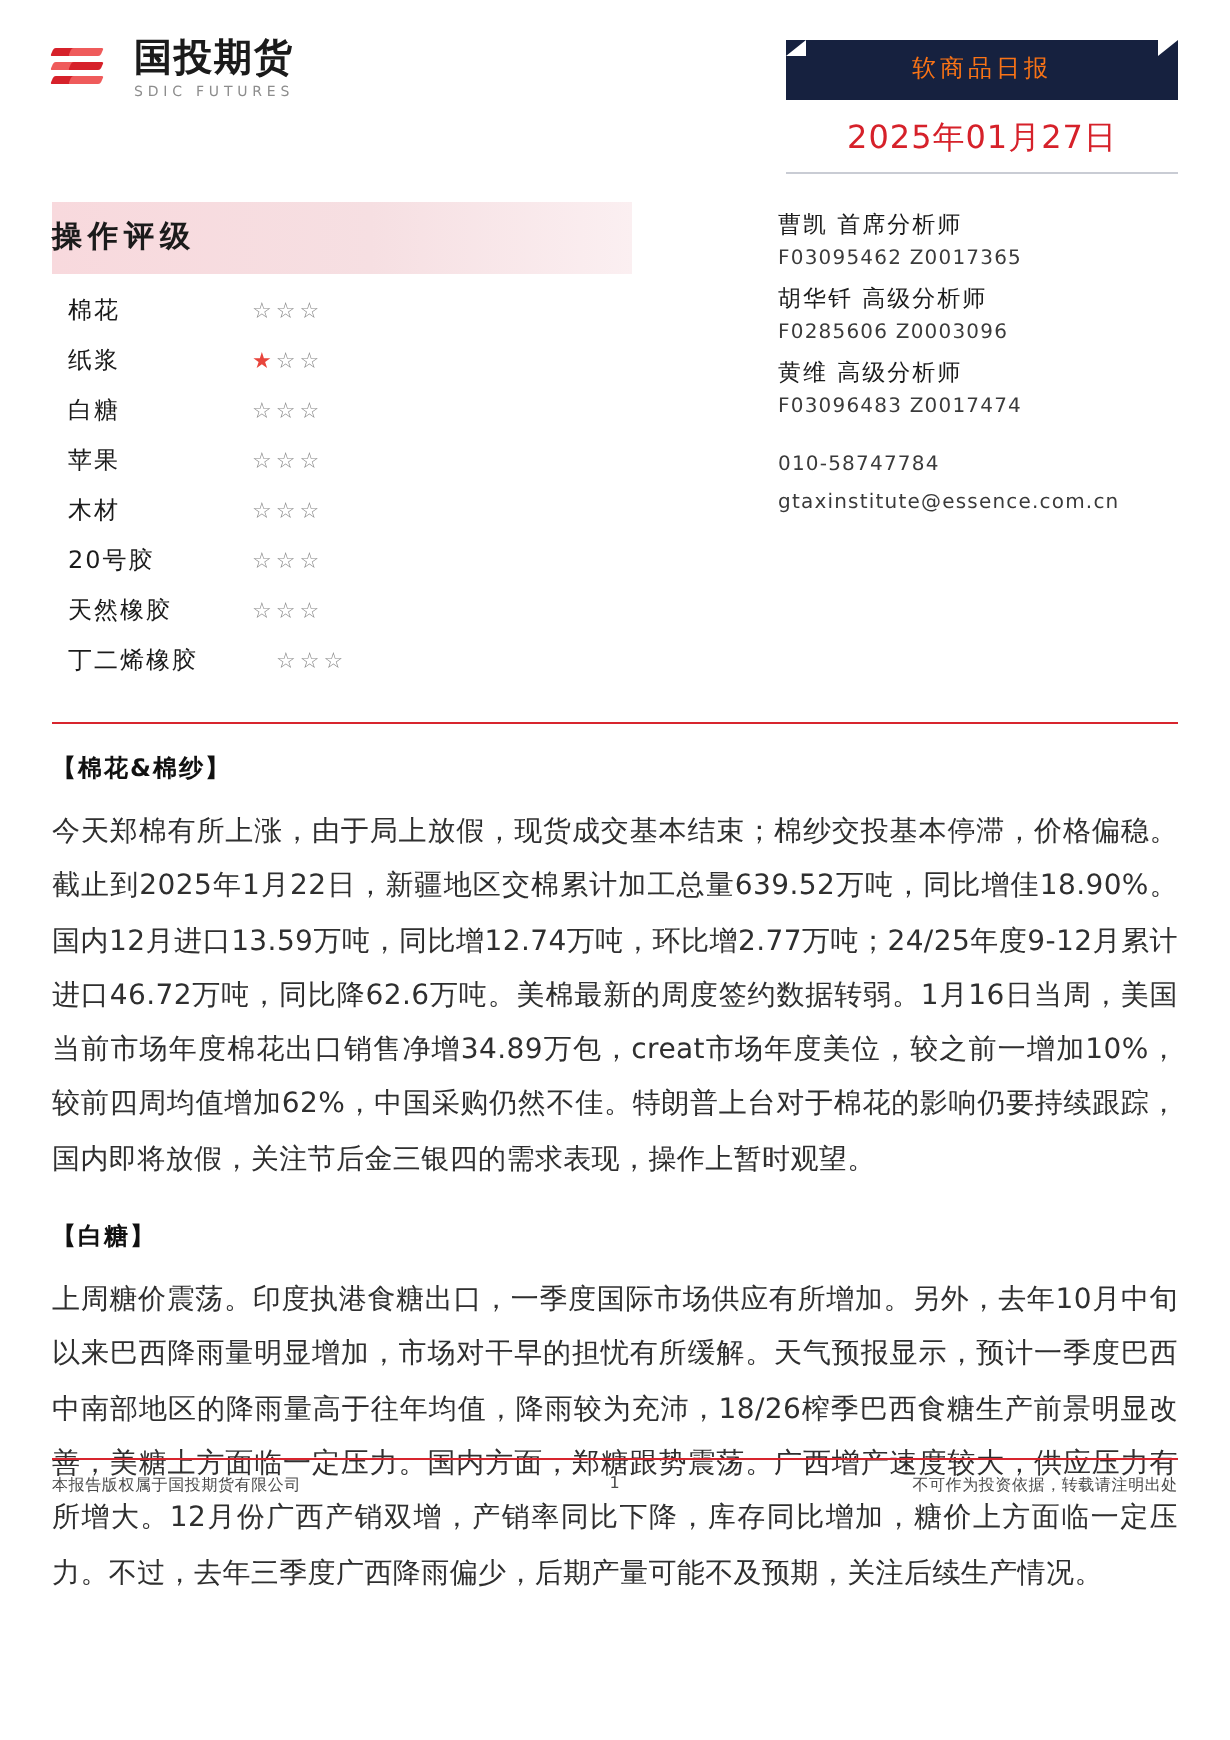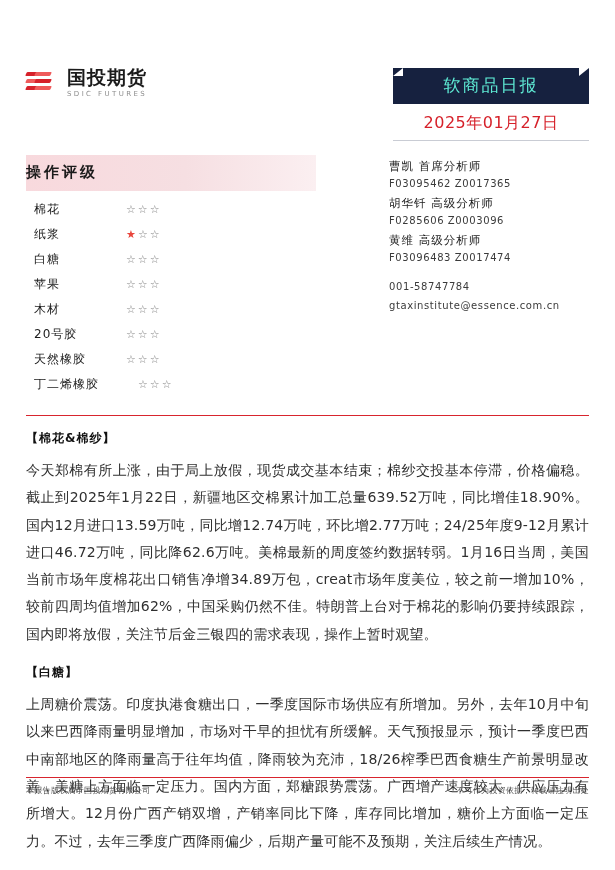--- a/index.html
+++ b/index.html
@@ -14,21 +14,20 @@
     color: #2b2b2b;
     position: relative;
     overflow: hidden;
   }
   .page {
     position: relative;
     width: 615px;
     height: 764px;
     box-sizing: border-box;
     padding: 0 26px;
-    margin-top: 48px;
   }
 
   
   .header {
     display: flex;
     align-items: flex-start;
     justify-content: space-between;
     padding-top: 20px;
   }
   .brand {
@@ -71,22 +70,22 @@
     color: #8d8d8d;
     margin-top: 4px;
   }
 
   .report-tag {
     width: 196px;
     text-align: center;
   }
   .report-title-bar {
     background: #16213f;
-    color: #5eead4;
-    font-size: 17px;
+    color: #f97316;
+    font-size: 12px;
     letter-spacing: 2px;
     padding: 6px 0 7px;
     position: relative;
   }
   .report-title-bar::before,
   .report-title-bar::after {
     content: "";
     position: absolute;
     top: 0;
     width: 0; height: 0;
@@ -328,21 +327,21 @@
       <div class="analyst">
         <div class="analyst-name">胡华钎 高级分析师</div>
         <div class="analyst-code">F0285606  Z0003096</div>
       </div>
       <div class="analyst">
         <div class="analyst-name">黄维 高级分析师</div>
         <div class="analyst-code">F03096483  Z0017474</div>
       </div>
 
       <div class="contact">
-        <div>001-58747784</div>
+        <div>010-58747784</div>
         <div>gtaxinstitute@essence.com.cn</div>
       </div>
     </div>
 
   </div>
 
   <div class="main-rule"></div>
 
   <div class="sections">
 

